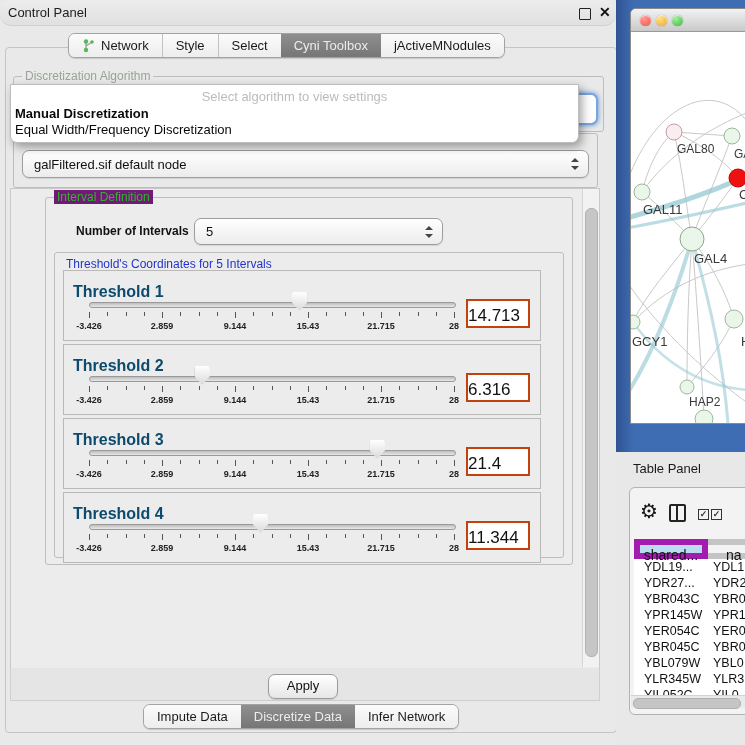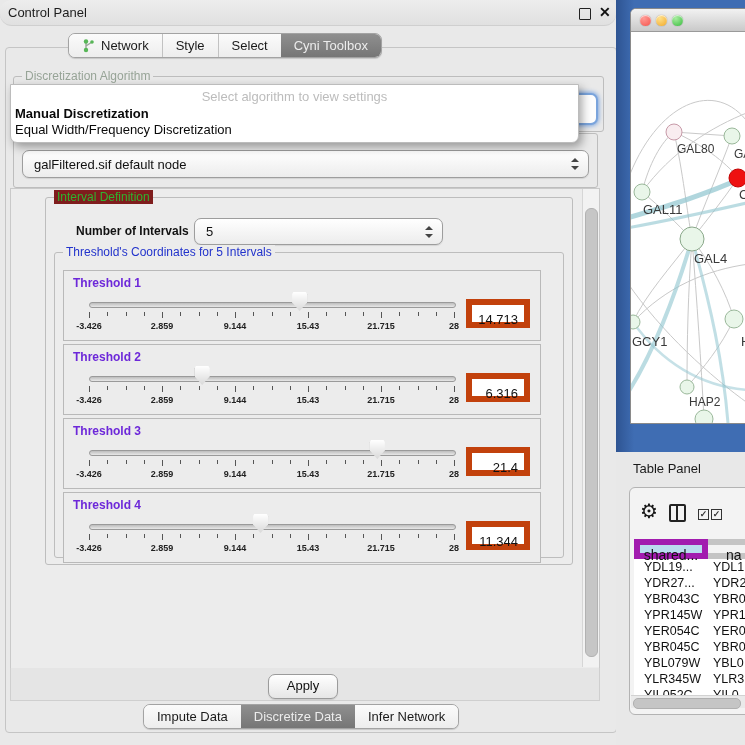--- a/index.html
+++ b/index.html
@@ -44,27 +44,27 @@
   #popup-item-1{top:37px;}
   #focus-ring{left:562px;top:93px;width:32px;height:28px;border:2px solid #7aa4dc;border-radius:7px;background:#fdfdfd;box-shadow:0 0 4px 1px rgba(100,150,220,.8);z-index:5;}
 
   
   #inner-pane{left:10px;top:188px;width:588px;height:480px;background:#ececec;border:1px solid #c9c9c9;}
   #outer-scrollbar{position:absolute;right:0;top:0;width:16px;height:478px;background:#f2f2f2;border-left:1px solid #d6d6d6;}
   #outer-scroll-thumb{position:absolute;left:2px;top:19px;width:11px;height:447px;background:#c6c6c6;border:1px solid #b2b2b2;border-radius:6px;}
 
   
   .thr-panel{position:relative;width:476px;height:69px;border:1px solid #b9b9b9;background:#ececec;margin-bottom:3px;}
-  .thr-title{position:absolute;left:9px;top:5px;font-size:12px;font-weight:bold;color:#6d28d9;}
+  .thr-title{position:absolute;left:9px;top:12px;font-size:16px;font-weight:bold;color:#0c4a6e;}
   .thr-track{position:absolute;left:25px;top:31px;width:365px;height:4px;border:1px solid #9a9a9a;border-radius:3px;background:linear-gradient(#bdbdbd,#e8e8e8);}
   .thr-thumb{position:absolute;top:21px;width:15px;height:19px;background:linear-gradient(#ffffff,#d9d9d9);clip-path:polygon(8% 0,92% 0,100% 12%,100% 55%,50% 100%,0 55%,0 12%);filter:drop-shadow(0 0 1px #777);}
   .tick{position:absolute;top:41px;width:1px;height:4px;background:#555;}
   .tick.major{height:6px;}
   .tick-label{position:absolute;top:50px;transform:translateX(-50%);font-size:9px;font-weight:bold;color:#222;white-space:nowrap;}
-  .thr-value{position:absolute;right:10px;top:28px;width:64px;height:29px;background:#fff;border:6px solid #c2410c;font-size:13px;color:#111;line-height:29px;text-align:right;padding-right:6px;box-sizing:border-box;}
+  .thr-value{position:absolute;right:10px;top:28px;width:64px;height:29px;background:#fff;border:2px solid #c2410c;font-size:17px;color:#111;line-height:29px;padding-right:6px;box-sizing:border-box;}
 
   
   #attr-list{position:absolute;left:20px;top:30px;width:462px;height:52px;background:#fff;border:1px solid #b5b5b5;overflow:hidden;}
   .list-item{padding-left:10px;font-size:12.5px;line-height:17px;color:#111;}
   #attr-scrollbar{position:absolute;right:2px;top:2px;width:11px;height:46px;background:#efefef;border-radius:5px;}
   #attr-scroll-thumb{position:absolute;left:0;top:0;width:11px;height:46px;background:#bdbdbd;border:1px solid #a8a8a8;border-radius:5px;box-sizing:border-box;}
 
   #apply-strip{left:10px;top:668px;width:588px;height:32px;background:#e5e5e5;border:1px solid #cfcfcf;border-top:none;}
   #apply-btn{left:268px;top:674px;width:68px;height:23px;border:1px solid #9b9b9b;border-radius:7px;background:linear-gradient(#ffffff,#e6e6e6);font-size:13px;color:#111;text-align:center;line-height:22px;box-shadow:0 1px 1px rgba(0,0,0,.12);}
 
@@ -127,20 +127,23 @@
     </div>
     <div class="seg-item sep">
         <span>Style</span>
       </div>
     <div class="seg-item sep">
         <span>Select</span>
       </div>
     <div class="seg-item selected">
         <span>Cyni Toolbox</span>
       </div>
+    <div class="seg-item">
+        <span>jActiveMNodules</span>
+      </div>
   </div>
 
   <div class="group" style="left:13px;top:76px;width:589px;height:54px;">
     <span class="group-title gt-dim">Discretization Algorithm</span>
   </div>
   <div id="focus-ring" class="abs"></div>
 
   <div id="algo-popup" class="abs">
     <div id="popup-placeholder">Select algorithm to view settings</div>
     <div class="popup-item" id="popup-item-0">Manual Discretization</div>
@@ -151,30 +154,30 @@
     <span class="group-title">Table Data</span>
     <div class="combo" style="left:8px;top:16px;right:8px;height:26px;">
       <span>galFiltered.sif default node</span>
       <span class="spin"></span>
     </div>
   </div>
 
   <div id="inner-pane" class="abs">
 
     <div class="group" style="left:34px;top:8px;width:526px;height:366px;">
-      <span class="group-title gt-green" style="background:#7f1d1d;">Interval Definition</span>
+      <span class="group-title gt-green" style="background:#701a75;">Interval Definition</span>
 
       <div class="abs" style="left:30px;top:26px;font-size:12px;font-weight:bold;color:#111;">Number of Intervals</div>
       <div class="combo" style="left:148px;top:20px;width:236px;height:25px;">
         <span>5</span>
         <span class="spin"></span>
       </div>
 
       <div class="group" style="left:8px;top:54px;width:508px;height:304px;">
-        <span class="group-title gt-blue" style="background:#ececec;">Threshold's Coordinates for 5 Intervals</span>
+        <span class="group-title gt-blue" style="background:#ececec;margin-top:12px;">Threshold's Coordinates for 5 Intervals</span>
         <div class="abs" style="left:8px;top:17px;" id="thresholds-container">
             <div class="thr-panel">
               <div class="thr-title">Threshold 1</div>
               <div class="thr-track"></div>
               <div class="tick major" style="left: 25px;"></div>
               <div class="tick" style="left: 43.25px;"></div>
               <div class="tick" style="left: 61.5px;"></div>
               <div class="tick" style="left: 79.75px;"></div>
               <div class="tick major" style="left: 98px;"></div>
               <div class="tick" style="left: 116.25px;"></div>

